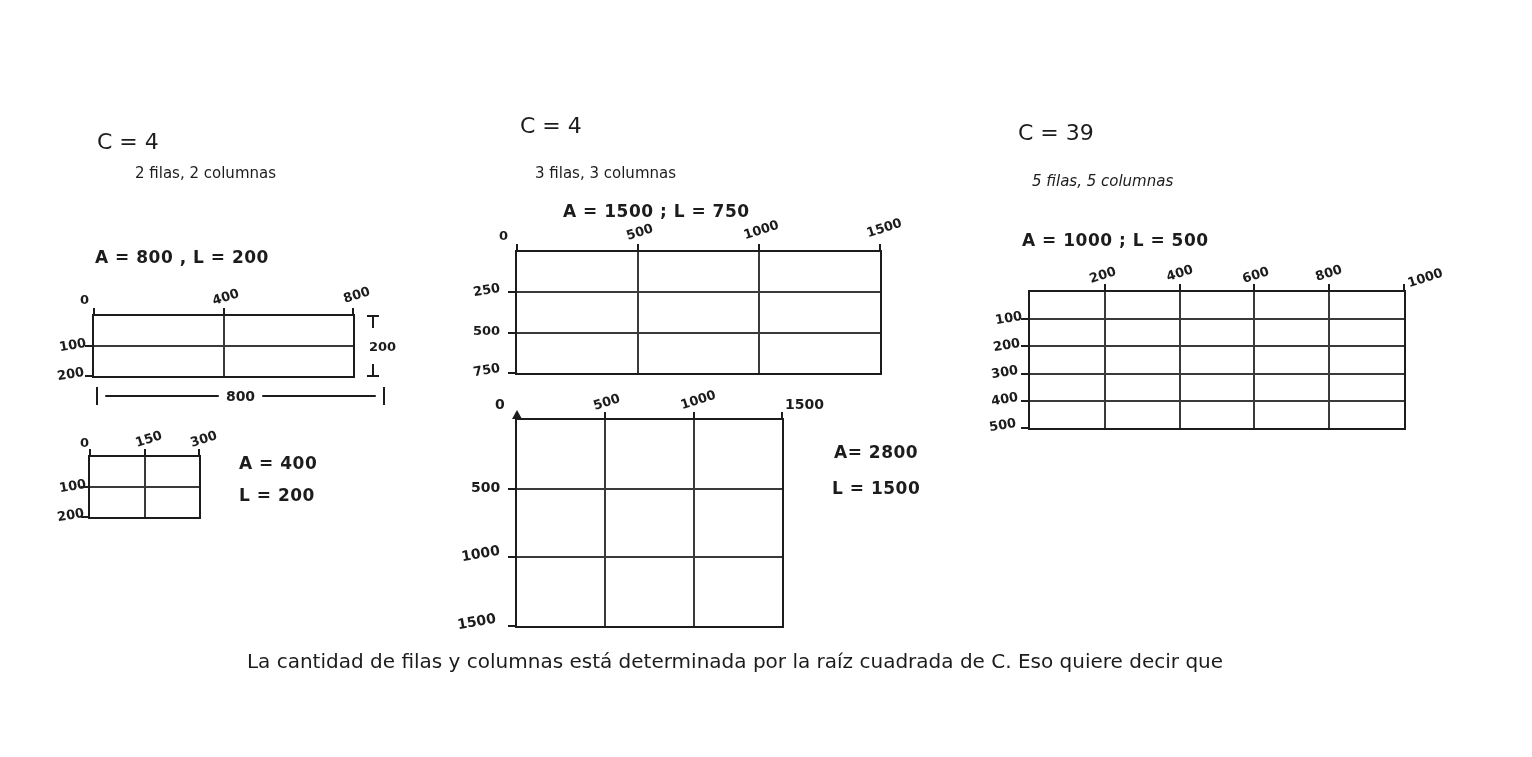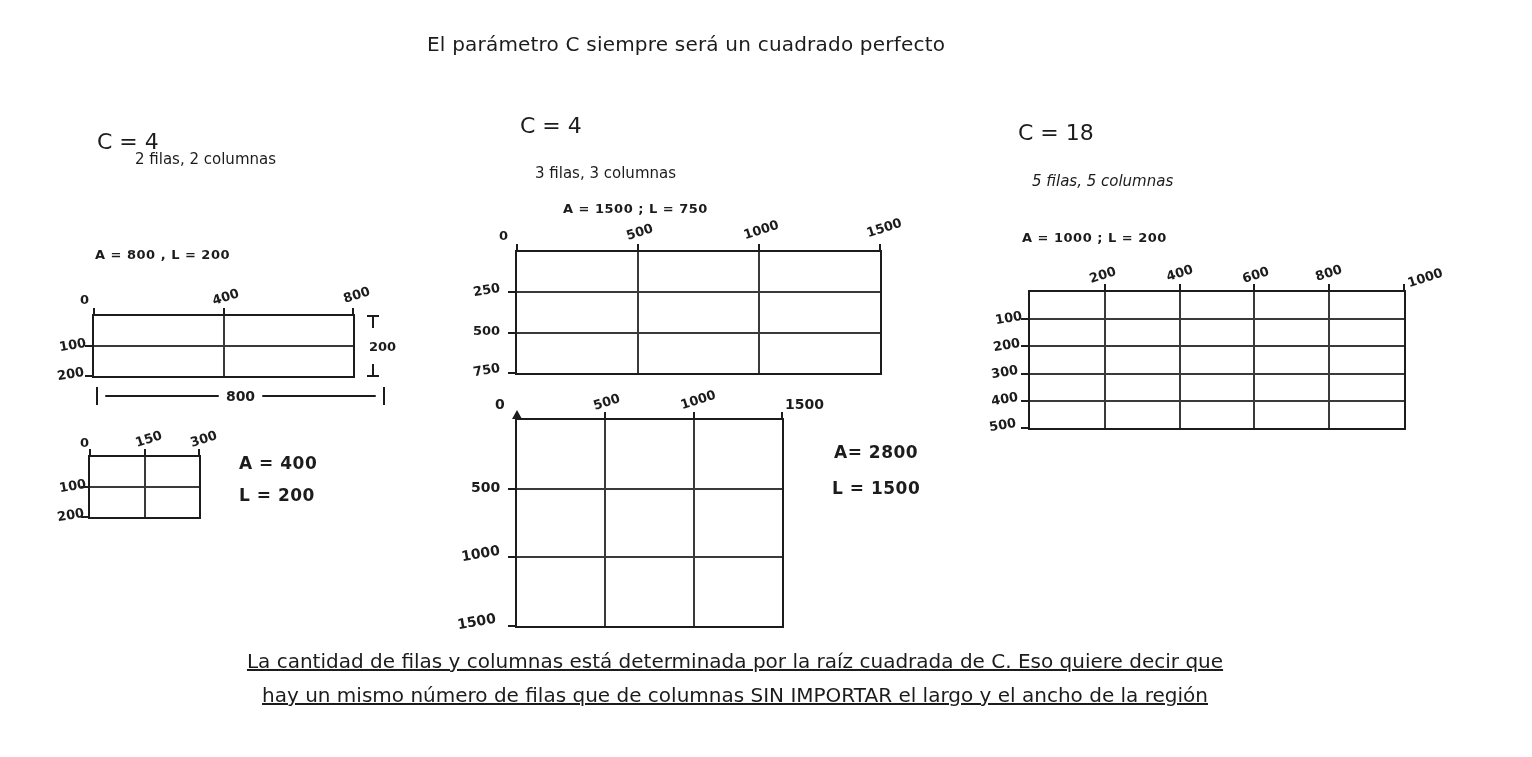--- a/index.html
+++ b/index.html
@@ -12,21 +12,21 @@
     width:1532px;height:757px;
     background:#ffffff;
     font-family:"DejaVu Sans", sans-serif;
     color:var(--ink);
     overflow:hidden;
   }
   .abs{position:absolute;white-space:nowrap;}
   .title{font-size:20px;letter-spacing:.2px;}
   .heading{font-size:22px;}
   .subheading{font-size:15px;}
-  .formula{font-size:13px;font-weight:700;letter-spacing:.5px;}
+  .formula{font-size:17px;font-weight:700;letter-spacing:.5px;}
   .footer-line{font-size:20px;line-height:34px;}
 
   
   .grid{position:absolute;border:2px solid var(--ink);}
   .vline{position:absolute;top:0;bottom:0;width:2px;background:var(--line);}
   .hline{position:absolute;left:0;right:0;height:2px;background:var(--line);}
   .tick-t{position:absolute;top:-8px;width:2px;height:8px;background:var(--ink);}
   .tick-l{position:absolute;left:-9px;width:9px;height:2px;background:var(--ink);}
 
   .lbl{position:absolute;font-size:13px;font-weight:700;white-space:nowrap;}
@@ -50,24 +50,23 @@
 
   .arrow-up{position:absolute;left:-5px;top:-10px;width:0;height:0;
             border-left:5px solid transparent;border-right:5px solid transparent;
             border-bottom:9px solid var(--ink);}
 </style>
 </head>
 <body>
 
 <div id="canvas">
 
-  <div class="abs title" style="left:427px;top:32px;">El parámetro C siempre será un cuadrado perfecto</div>
 
   <div class="abs heading" style="left:97px;top:129px;">C = 4</div>
-  <div class="abs subheading" style="left:135px;top:150px;">2 filas, 2 columnas</div>
+  <div class="abs subheading" style="left:135px;top:164px;">2 filas, 2 columnas</div>
   <div class="abs formula" style="left:95px;top:247px;">A = 800  ,   L = 200</div>
 
   <div class="grid" style="left:92px;top:314px;width:259px;height:60px;">
     <div class="vline" style="left:calc(50% - 1px);"></div>
     <div class="hline" style="top:calc(50% - 1px);"></div>
     <div class="tick-t" style="left:-1px;"></div>
     <div class="tick-t" style="left:calc(50% - 1px);"></div>
     <div class="tick-t" style="left:calc(100% - 1px);"></div>
     <div class="tick-l" style="top:calc(50% - 1px);"></div>
     <div class="tick-l" style="top:calc(100% - 1px);"></div>
@@ -158,23 +157,23 @@
     <span class="lbl rot" style="left:calc(66.66% - 14px);top:-28px;">1000</span>
     <span class="lbl big" style="left:calc(100% + 3px);top:-24px;">1500</span>
     <span class="lbl big" style="left:-46px;top:calc(33.33% - 10px);">500</span>
     <span class="lbl big rot2" style="left:-56px;top:calc(66.66% - 12px);">1000</span>
     <span class="lbl big rot2" style="left:-60px;top:calc(100% - 13px);">1500</span>
 
     <span class="annot" style="left:calc(100% + 52px);top:22px;">A= 2800</span>
     <span class="annot" style="left:calc(100% + 50px);top:58px;">L = 1500</span>
   </div>
 
-  <div class="abs heading" style="left:1018px;top:120px;">C = 18</div>
+  <div class="abs heading" style="left:1018px;top:120px;">C = 39</div>
   <div class="abs subheading" style="left:1032px;top:172px;font-style:italic;">5 filas, 5 columnas</div>
-  <div class="abs formula" style="left:1022px;top:230px;">A = 1000  ;   L = 200</div>
+  <div class="abs formula" style="left:1022px;top:230px;">A = 1000  ;   L = 500</div>
 
   <div class="grid" style="left:1028px;top:290px;width:374px;height:136px;">
     <div class="vline" style="left:calc(20% - 1px);"></div>
     <div class="vline" style="left:calc(40% - 1px);"></div>
     <div class="vline" style="left:calc(60% - 1px);"></div>
     <div class="vline" style="left:calc(80% - 1px);"></div>
     <div class="hline" style="top:calc(20% - 1px);"></div>
     <div class="hline" style="top:calc(40% - 1px);"></div>
     <div class="hline" style="top:calc(60% - 1px);"></div>
     <div class="hline" style="top:calc(80% - 1px);"></div>
@@ -195,18 +194,17 @@
     <span class="lbl rot" style="left:calc(80% - 14px);top:-27px;">800</span>
     <span class="lbl rot" style="left:calc(100% + 3px);top:-22px;">1000</span>
 
     <span class="lbl rot2" style="left:-35px;top:calc(20% - 9px);">100</span>
     <span class="lbl rot2" style="left:-37px;top:calc(40% - 9px);">200</span>
     <span class="lbl rot2" style="left:-39px;top:calc(60% - 10px);">300</span>
     <span class="lbl rot2" style="left:-39px;top:calc(80% - 10px);">400</span>
     <span class="lbl rot2" style="left:-41px;top:calc(100% - 11px);">500</span>
   </div>
 
-  <div class="abs" style="left:150px;top:644px;width:1170px;text-align:center;text-decoration:underline;">
+  <div class="abs" style="left:150px;top:644px;width:1170px;text-align:center;">
     <div class="footer-line">La cantidad de filas y columnas está determinada por la raíz cuadrada de C. Eso quiere decir que</div>
-    <div class="footer-line">hay un mismo número de filas que de columnas SIN IMPORTAR el largo y el ancho de la región</div>
   </div>
 
 </div>
 
 </body></html>

